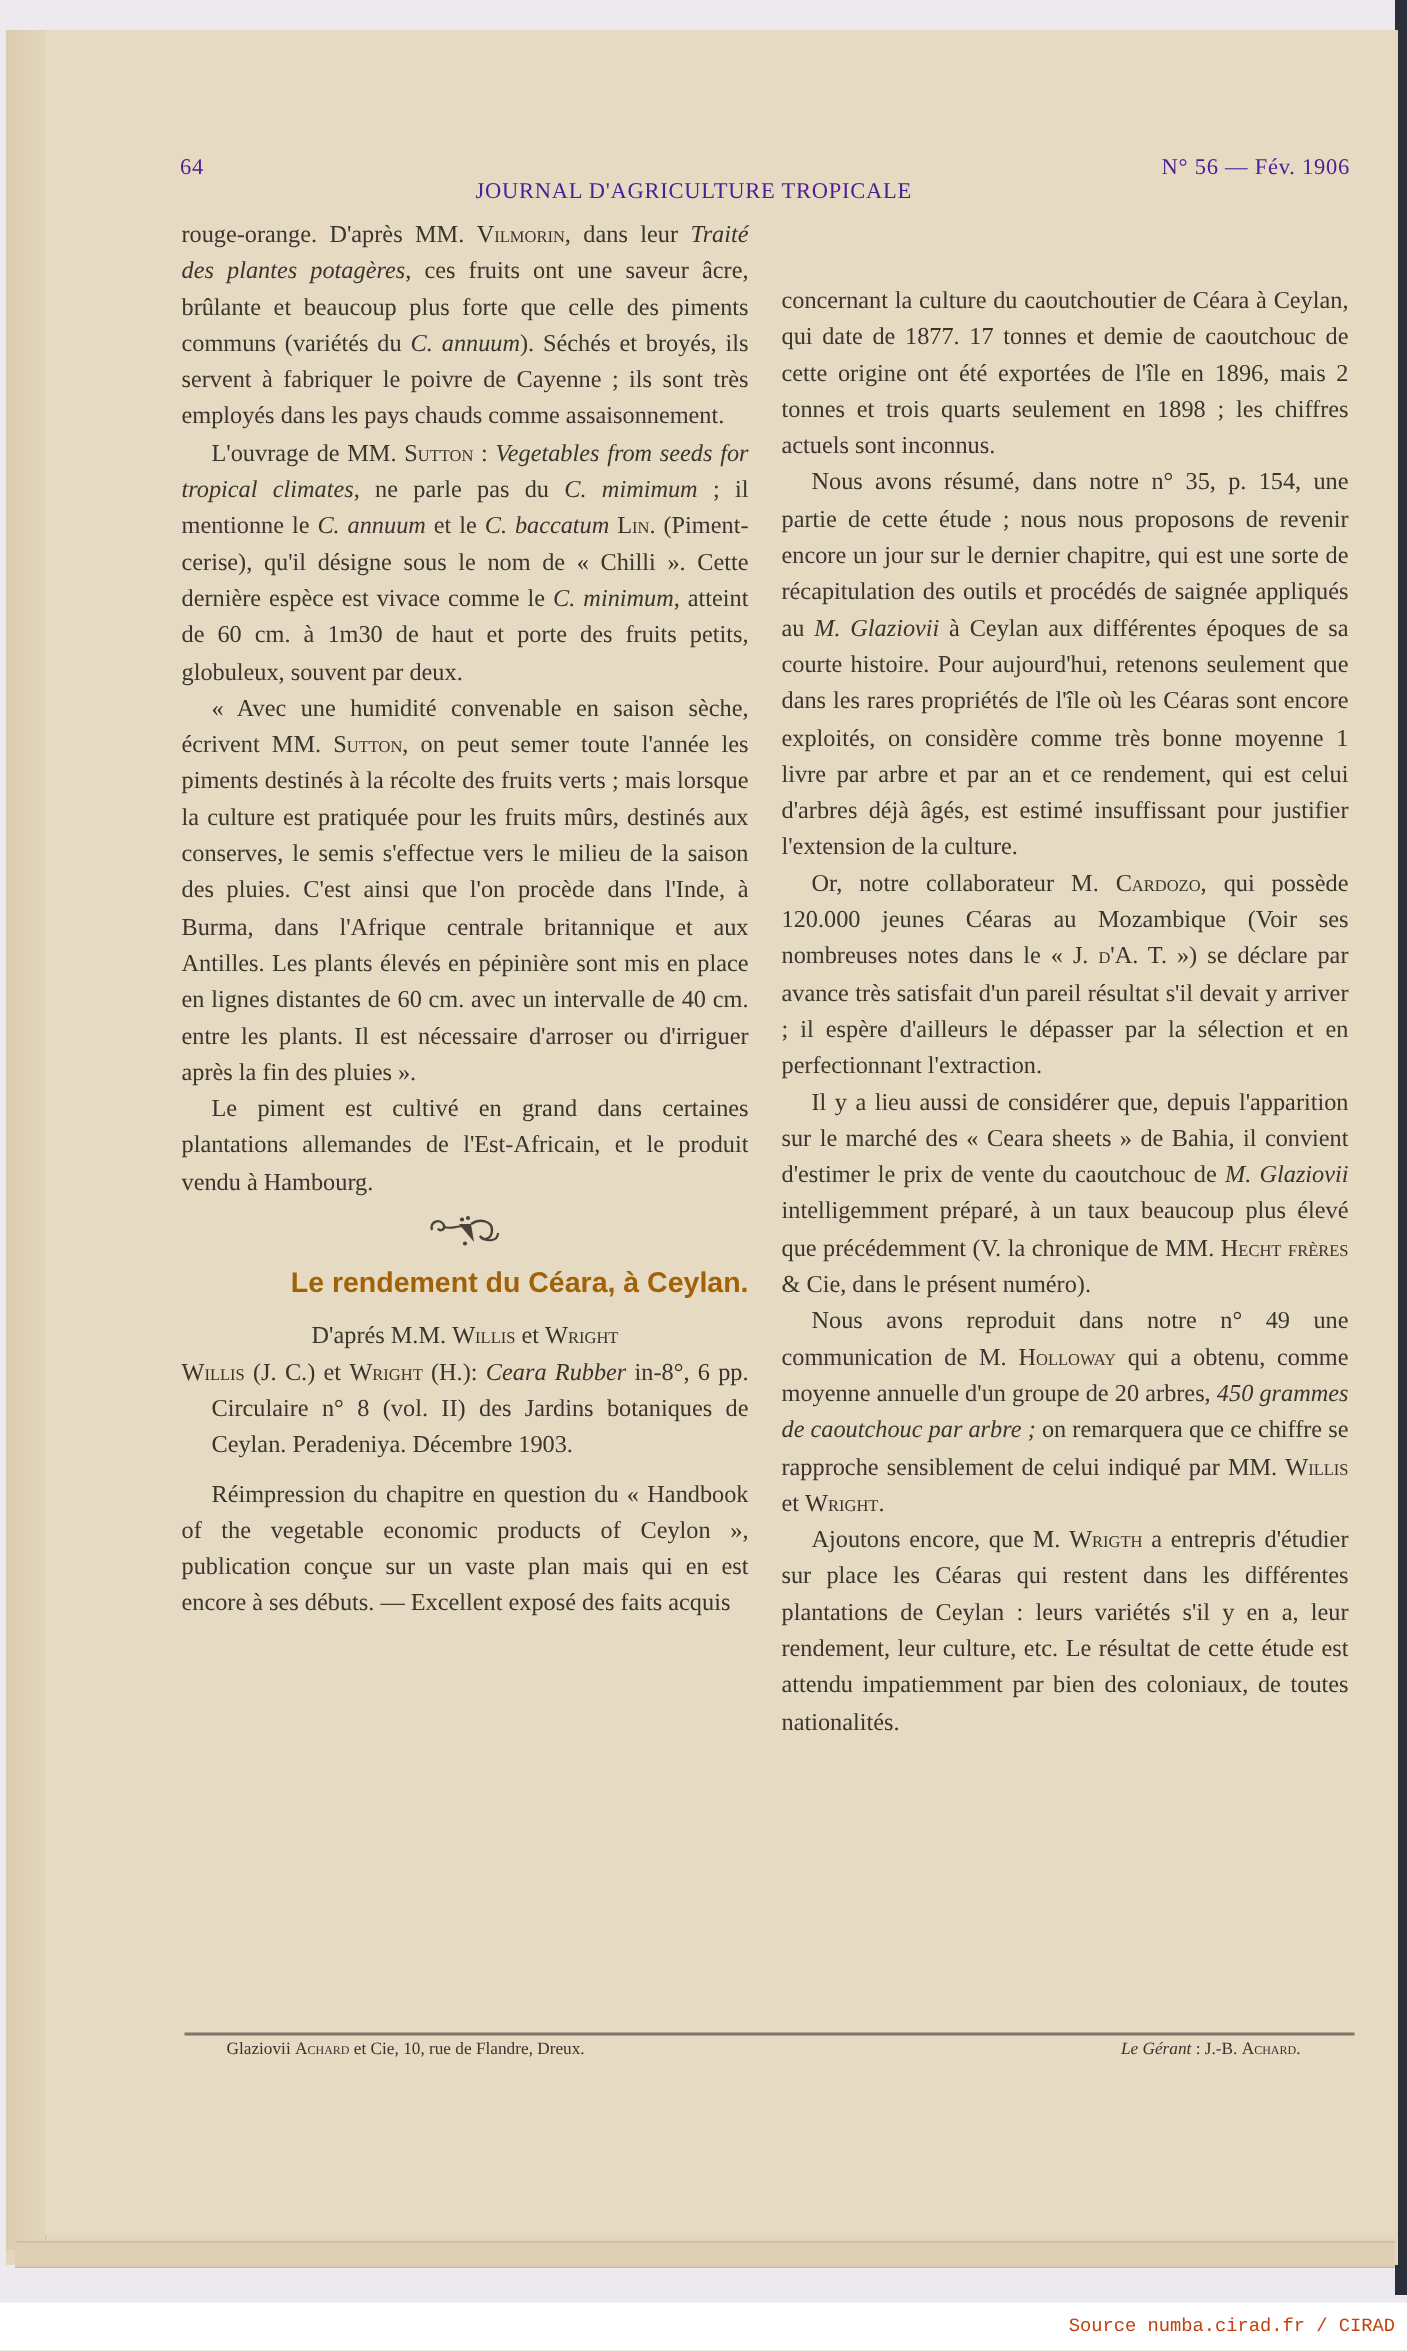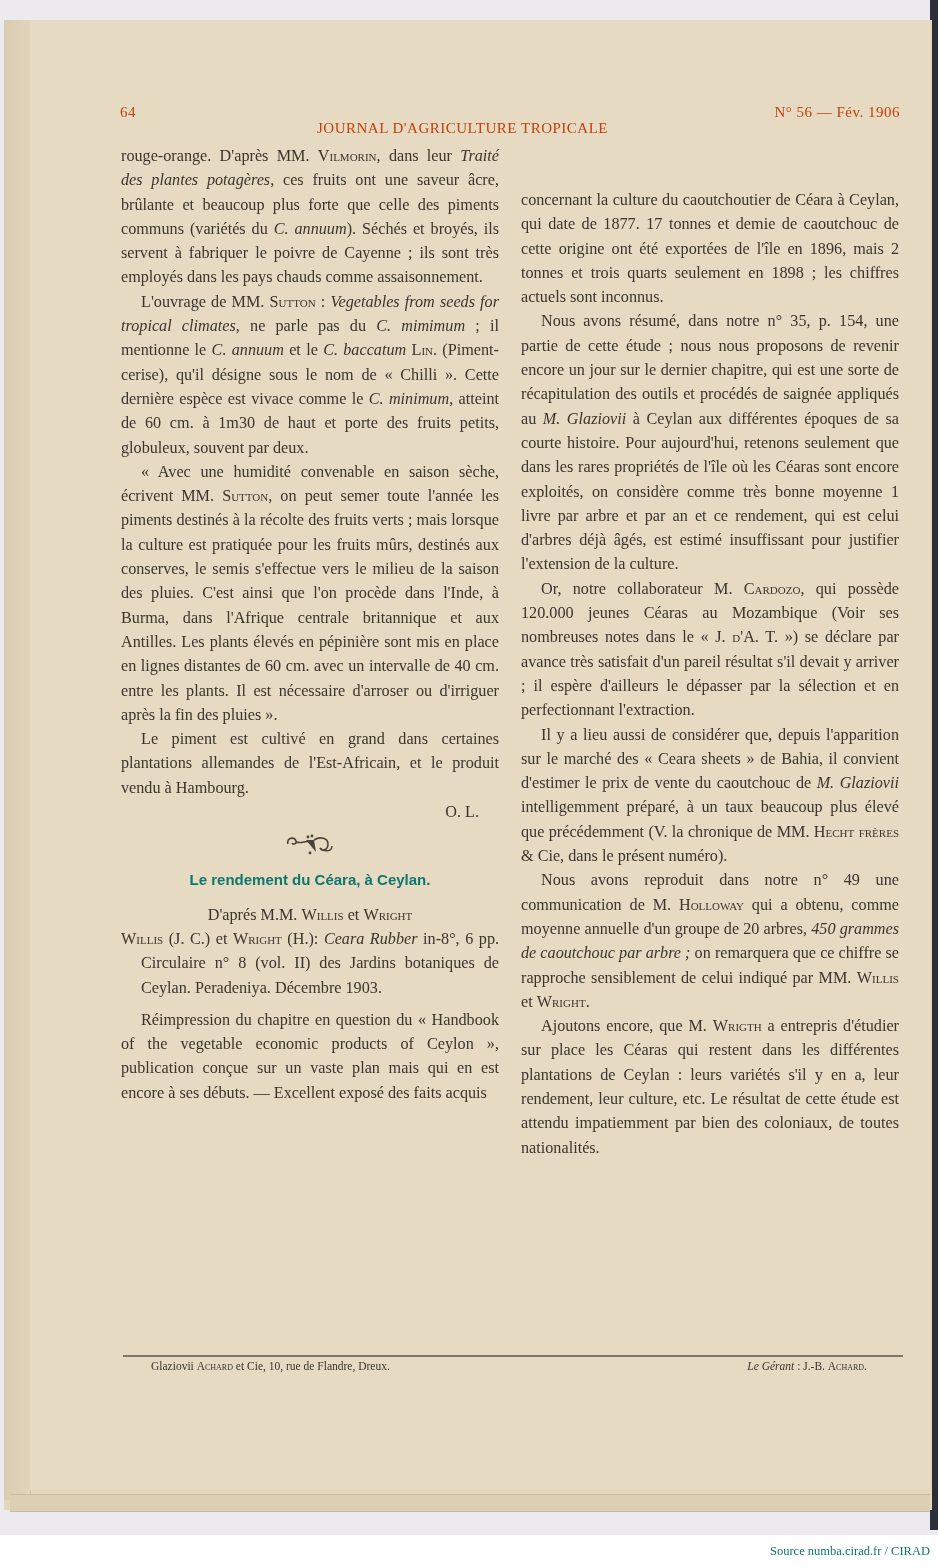--- a/index.html
+++ b/index.html
@@ -4,45 +4,45 @@
 <style>
   html, body { margin:0; padding:0; }
   body { width:938px; height:1567px; background:#ffffff; position:relative; overflow:hidden; font-family:"Liberation Serif","DejaVu Serif",serif; }
   .scan-bg { position:absolute; left:0; top:0; width:938px; height:1535px; background:#eceaee; }
   .right-strip { position:absolute; right:0; top:0; width:8px; height:1530px; background:#2b2f3a; }
   .page { position:absolute; left:4px; top:20px; width:928px; height:1490px; background:#e3d6bd; }
   .page-edge { position:absolute; left:4px; top:20px; width:26px; height:1480px; background:linear-gradient(90deg,#d9ccb1,#e2d5bb); border-right:1px solid #d3c5aa; }
   .page-inner { position:absolute; left:30px; top:20px; width:900px; height:1470px; background:#e6dac2; }
   .bottom-fold { position:absolute; left:10px; top:1494px; width:920px; height:16px; background:#ddcfb4; border-top:1px solid #cbbd9f; border-bottom:1px solid #c9bb9e; }
 
-  .running-head { position:absolute; top:104px; left:120px; width:780px; height:24px; color:#c2410c; font-size:15px; letter-spacing:0.5px; }
+  .running-head { position:absolute; top:104px; left:120px; width:780px; height:24px; color:#4c1d95; font-size:15px; letter-spacing:0.5px; }
   .running-head .pg { position:absolute; left:0; top:0; }
   .running-head .journal { position:absolute; left:197px; top:0;margin-top:16px; }
   .running-head .issue { position:absolute; right:0; top:0; }
 
   .col { position:absolute; top:144px; width:378px; color:#3a352d; font-size:16.2px; line-height:24.3px; text-align:justify; }
   .col.left { left:121px; }
   .col.right { left:521px;margin-top:44px; }
   .col p { margin:0; }
   .col p.indent { text-indent:20px; }
   .col p.sign { text-align:right; padding-right:20px; }
   .sc { font-variant:small-caps; }
   .it { font-style:italic; }
 
   .ornament { text-align:center; height:30px; margin:8px 0 6px 0; }
-  .section-title { font-family:"Liberation Sans","DejaVu Sans",sans-serif; font-weight:bold; text-align:center; font-size:15px; margin:6px 0 10px 0; color:#0f766e; }
+  .section-title { font-family:"Liberation Sans","DejaVu Sans",sans-serif; font-weight:bold; text-align:right; font-size:19px; margin:6px 0 10px 0; color:#a16207; }
   .byline { text-align:center; margin-bottom:8px; }
   .ref { padding-left:20px; text-indent:-20px; margin-bottom:8px !important; }
 
   .footer-rule { position:absolute; left:123px; top:1355px; width:780px; height:2px; background:#5b544a; opacity:0.75; }
   .footer { position:absolute; top:1360px; left:123px; width:780px; font-size:11.5px; color:#3a352d; }
   .footer .printer { position:absolute; left:28px; top:0; }
   .footer .gerant { position:absolute; right:36px; top:0; }
 
-  .source { position:absolute; right:8px; top:1544px; font-family:Liberation Serif, serif; font-size:12.5px; color:#0f766e; }
+  .source { position:absolute; right:8px; top:1544px; font-family:Liberation Mono, monospace; font-size:12.5px; color:#c2410c; }
 </style>
 </head>
 <body>
 
 <div class="scan-bg"></div>
 <div class="right-strip"></div>
 <div class="page"></div>
 <div class="page-edge"></div>
 <div class="page-inner"></div>
 <div class="bottom-fold"></div>
@@ -51,21 +51,20 @@
   <span class="pg">64</span>
   <span class="journal">JOURNAL D'AGRICULTURE TROPICALE</span>
   <span class="issue">N° 56 — Fév. 1906</span>
 </div>
 
 <div class="col left">
   <p><span>rouge-orange. D'après MM. </span><span class="sc">Vilmorin</span><span>, dans leur </span><span class="it">Traité des plantes potagères</span><span>, ces fruits ont une saveur âcre, brûlante et beaucoup plus forte que celle des piments communs (variétés du </span><span class="it">C. annuum</span><span>). Séchés et broyés, ils servent à fabriquer le poivre de Cayenne ; ils sont très employés dans les pays chauds comme assaisonnement.</span></p>
   <p class="indent"><span>L'ouvrage de MM. </span><span class="sc">Sutton</span><span> : </span><span class="it">Vegetables from seeds for tropical climates</span><span>, ne parle pas du </span><span class="it">C. mimimum</span><span> ; il mentionne le </span><span class="it">C. annuum</span><span> et le </span><span class="it">C. baccatum</span><span> </span><span class="sc">Lin.</span><span> (Piment-cerise), qu'il désigne sous le nom de « Chilli ». Cette dernière espèce est vivace comme le </span><span class="it">C. minimum</span><span>, atteint de 60 cm. à 1m30 de haut et porte des fruits petits, globuleux, souvent par deux.</span></p>
   <p class="indent"><span>« Avec une humidité convenable en saison sèche, écrivent MM. </span><span class="sc">Sutton</span><span>, on peut semer toute l'année les piments destinés à la récolte des fruits verts ; mais lorsque la culture est pratiquée pour les fruits mûrs, destinés aux conserves, le semis s'effectue vers le milieu de la saison des pluies. C'est ainsi que l'on procède dans l'Inde, à Burma, dans l'Afrique centrale britannique et aux Antilles. Les plants élevés en pépinière sont mis en place en lignes distantes de 60 cm. avec un intervalle de 40 cm. entre les plants. Il est nécessaire d'arroser ou d'irriguer après la fin des pluies ».</span></p>
   <p class="indent">Le piment est cultivé en grand dans certaines plantations allemandes de l'Est-Africain, et le produit vendu à Hambourg.</p>
-  <p class="sign">O. L.</p>
   <div class="ornament">
     <svg width="52" height="26" viewBox="0 0 52 26">
       <path d="M4 12 C2 6 10 4 12 9 C13 12 9 13 8 11" fill="none" stroke="#4a4339" stroke-width="1.6"></path>
       <path d="M12 10 C18 12 22 8 26 10" fill="none" stroke="#4a4339" stroke-width="1.4"></path>
       <path d="M22 8 L32 20 L30 8 Z" fill="#4a4339"></path>
       <path d="M30 8 C36 4 44 6 44 12 C44 18 38 20 36 16" fill="none" stroke="#4a4339" stroke-width="1.6"></path>
       <path d="M36 16 C40 20 48 20 48 14" fill="none" stroke="#4a4339" stroke-width="1.4"></path>
       <circle cx="24" cy="5" r="1.4" fill="#4a4339"></circle>
       <circle cx="28" cy="4" r="1.4" fill="#4a4339"></circle>
       <circle cx="26" cy="21" r="1.4" fill="#4a4339"></circle>

